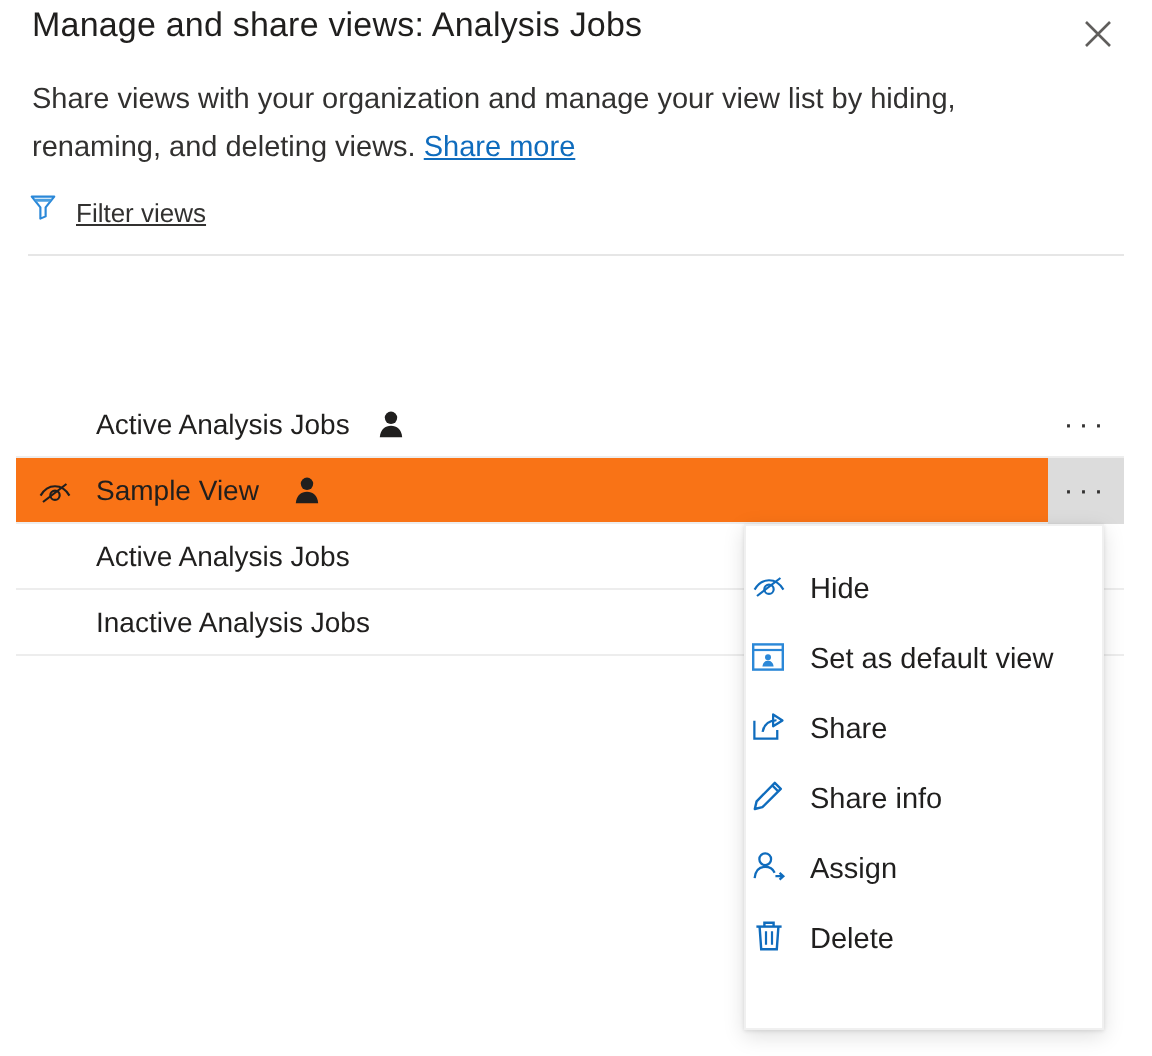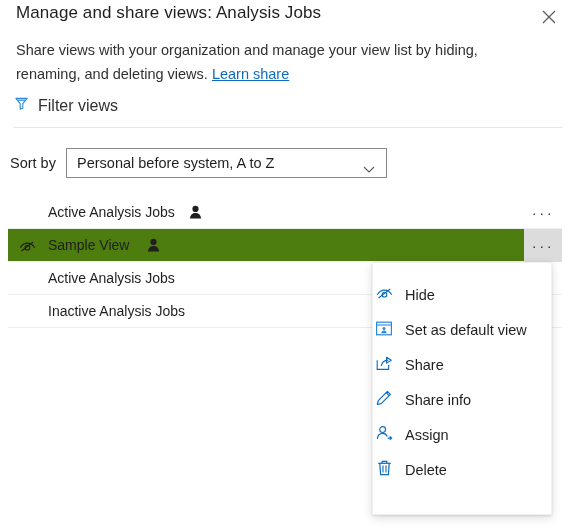--- a/index.html
+++ b/index.html
@@ -37,21 +37,21 @@
   .desc a {
     color: #0f6cbd; text-decoration: underline; cursor: pointer;
   }
 
   
   .filter-row {
     position: absolute; left: 14px; top: 96px;
     display: flex; align-items: center; gap: 9px;
     cursor: pointer;
   }
-  .filter-label { font-size: 16px; color: #323130; }
+  .filter-label { font-size: 13px; color: #323130; text-decoration: underline; }
 
   .divider-top {
     position: absolute; left: 14px; top: 127px; width: 548px; height: 1px;
     background: #e6e6e6;
   }
 
   
   .sort-row {
     position: absolute; left: 10px; top: 148px;
     display: flex; align-items: center;
@@ -74,21 +74,21 @@
 
   
   .list { position: absolute; left: 8px; top: 196px; width: 554px; text-align: center; }
   .row {
     position: relative;
     height: 33px;
     display: flex; align-items: center;
     border-bottom: 1px solid #ededed;
     cursor: pointer;
   }
-  .row.selected { background: #4d7c0f; }
+  .row.selected { background: #f97316; }
   .row-hideicon {
     position: absolute; left: 10px; top: 8px;
     width: 18px; height: 18px;
     display: flex; align-items: center; justify-content: center;
   }
   .row-name {
     position: absolute; left: 40px;
     font-size: 14px; color: #201f1e; white-space: nowrap;
   }
   .row-person {
@@ -139,46 +139,35 @@
     <button class="close-btn">
       <span>
         <svg width="14" height="14" viewBox="0 0 14 14">
           <path d="M1 1 L13 13 M13 1 L1 13" stroke="#605e5c" stroke-width="1.3" fill="none"></path>
         </svg>
       </span>
     </button>
   </div>
 
   <div class="desc">
-    <span>Share views with your organization and manage your view list by hiding, renaming, and deleting views. </span><a>Learn share</a>
+    <span>Share views with your organization and manage your view list by hiding, renaming, and deleting views. </span><a>Share more</a>
   </div>
 
   <div class="filter-row">
     <span>
       <svg width="15" height="15" viewBox="0 0 16 16">
         <path d="M2 2.5 H14 L9.4 8.2 V13 L6.6 14.2 V8.2 Z" fill="none" stroke="#2b88d8" stroke-width="1.15" stroke-linejoin="round"></path>
         <path d="M3.2 3.6 H12.8 L11.6 5.2 H4.4 Z" fill="#4a9ee0"></path>
       </svg>
     </span>
     <span class="filter-label">Filter views</span>
   </div>
 
   <div class="divider-top"></div>
 
-  <div class="sort-row">
-    <span class="sort-label">Sort by</span>
-    <div class="sort-select">
-      <span class="sort-value">Personal before system, A to Z</span>
-      <span class="chev">
-        <svg width="12" height="8" viewBox="0 0 12 8">
-          <path d="M1 1 L6 6 L11 1" fill="none" stroke="#605e5c" stroke-width="1.1"></path>
-        </svg>
-      </span>
-    </div>
-  </div>
 
   <div class="list">
 
     <div class="row">
       <span class="row-name" style="left:40px">Active Analysis Jobs</span>
       <span class="row-person" style="left:179px">
         <svg width="13" height="14" viewBox="0 0 13 14">
           <circle cx="6.5" cy="3.9" r="3.1" fill="#201f1e"></circle>
           <path d="M0.9 13.6 C1.3 9.6 3.6 7.9 6.5 7.9 C9.4 7.9 11.7 9.6 12.1 13.6 Z" fill="#201f1e"></path>
         </svg>

